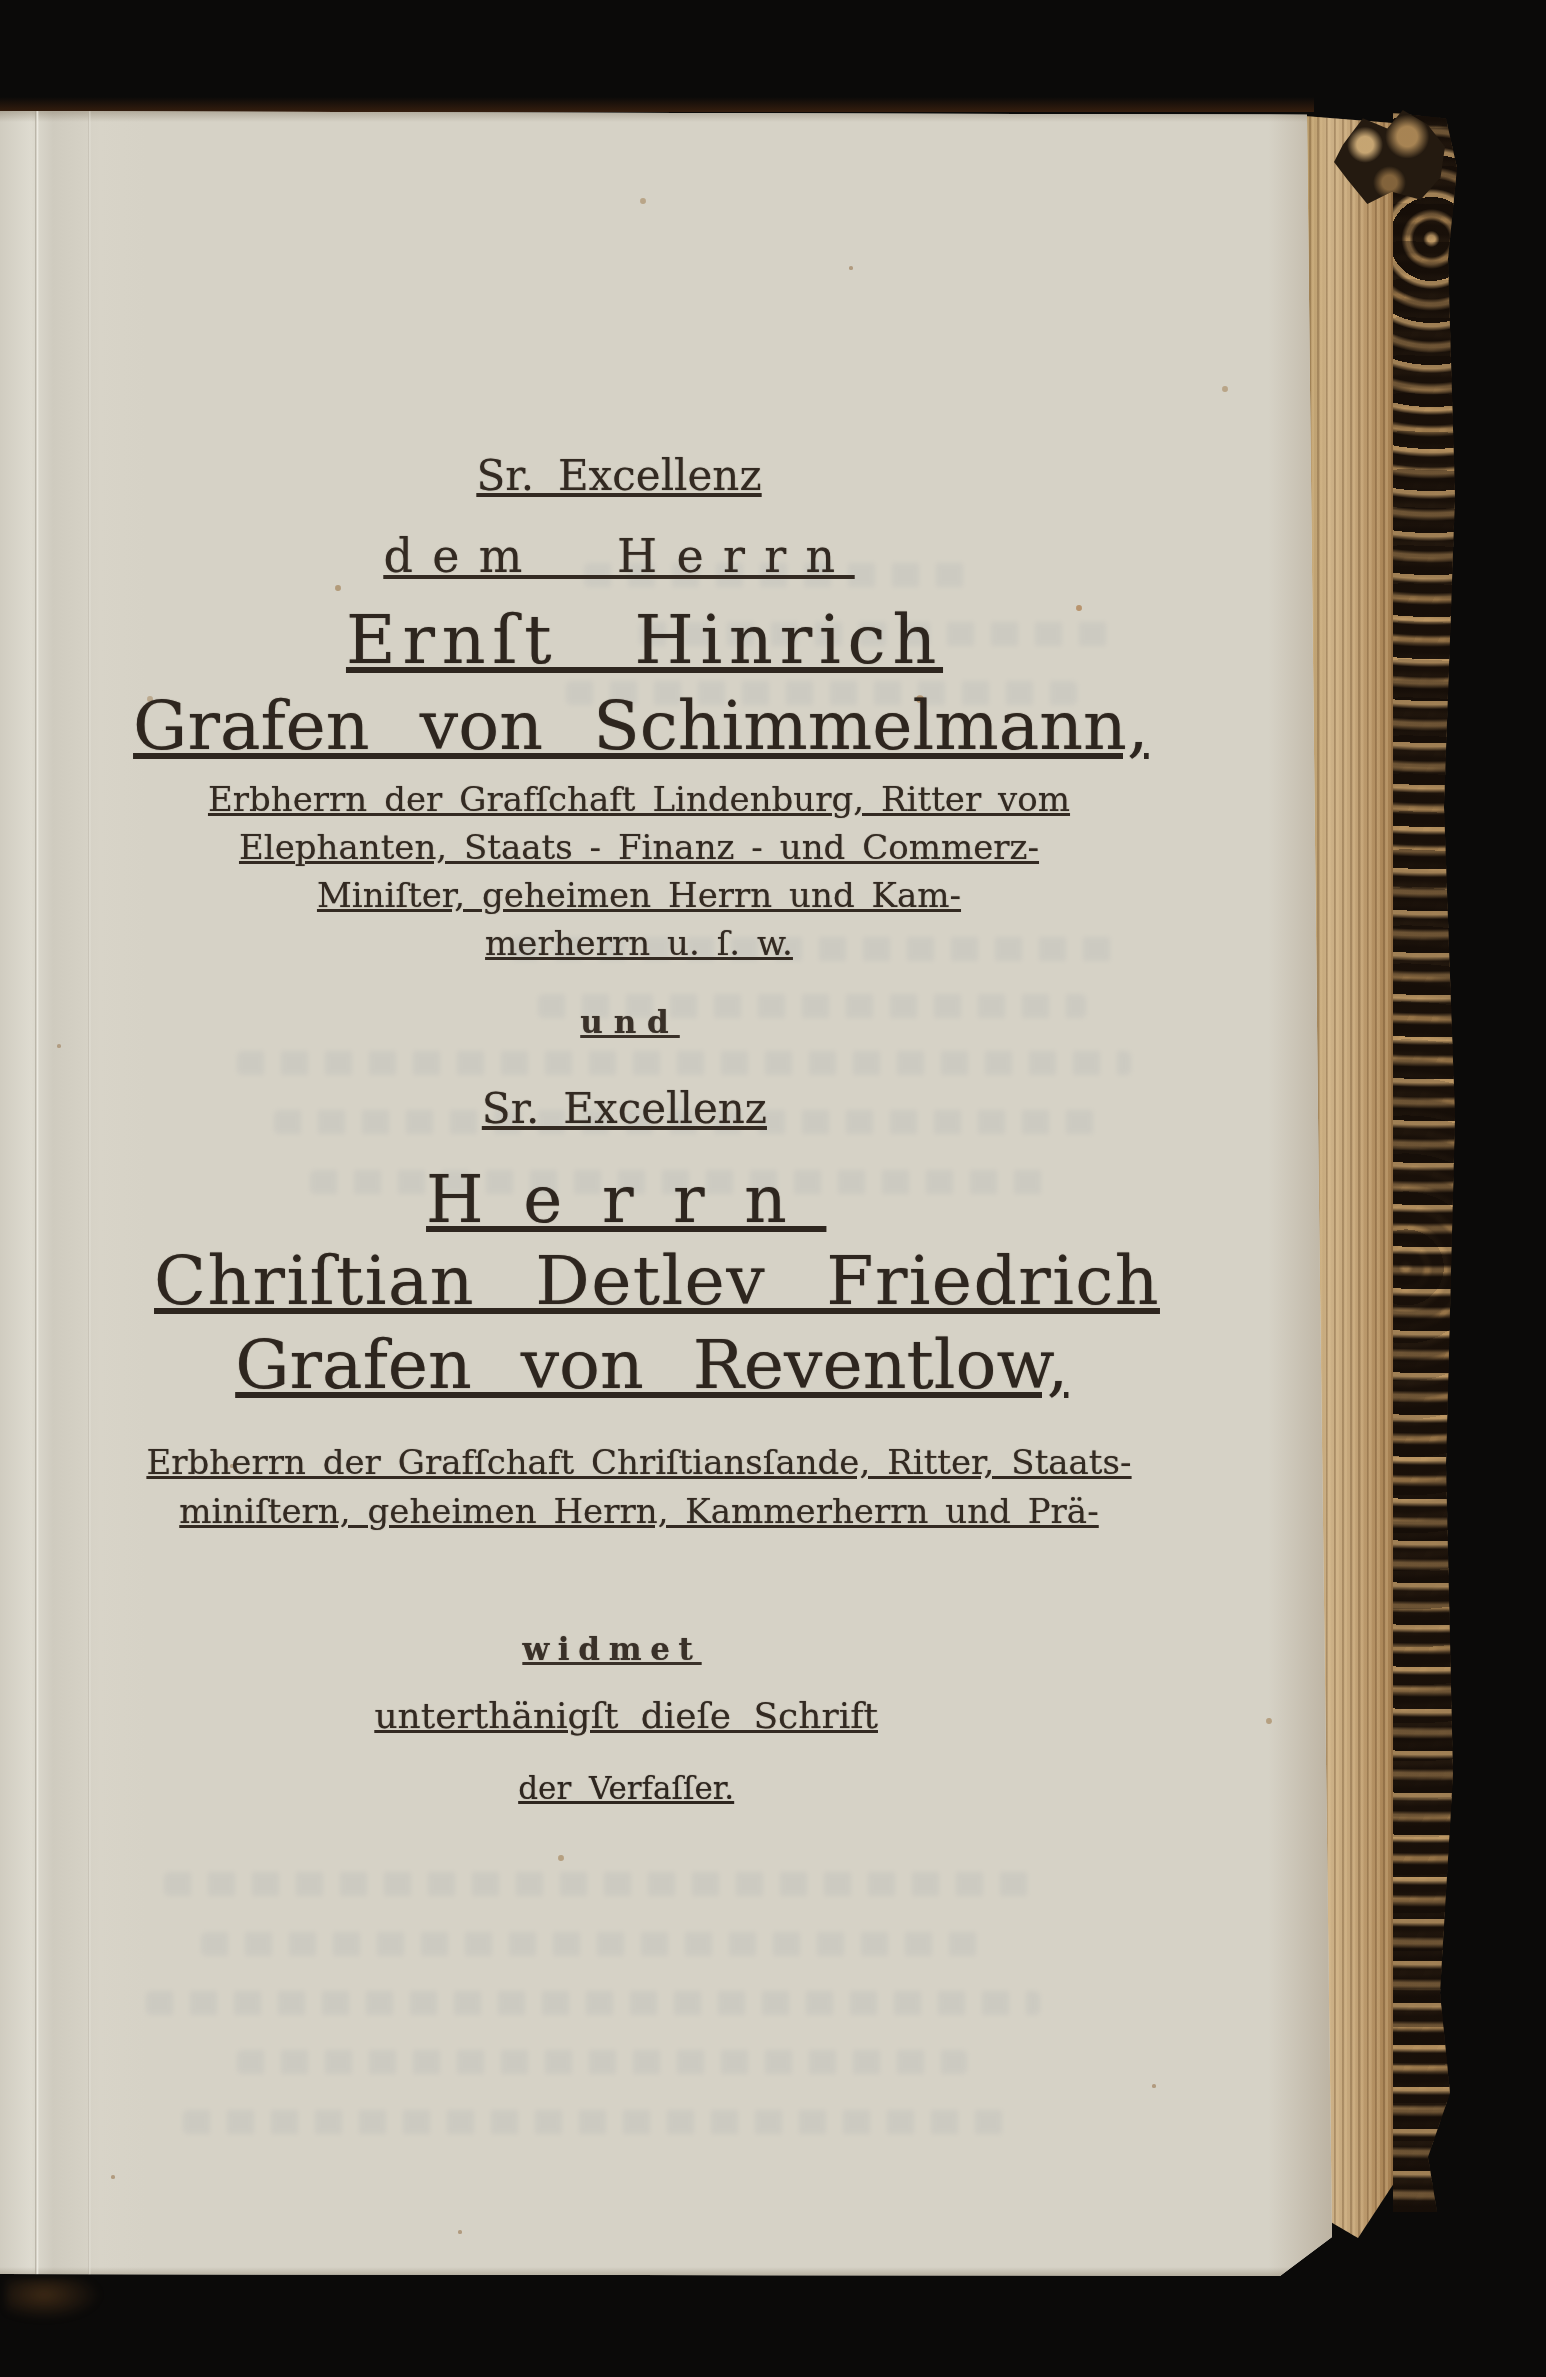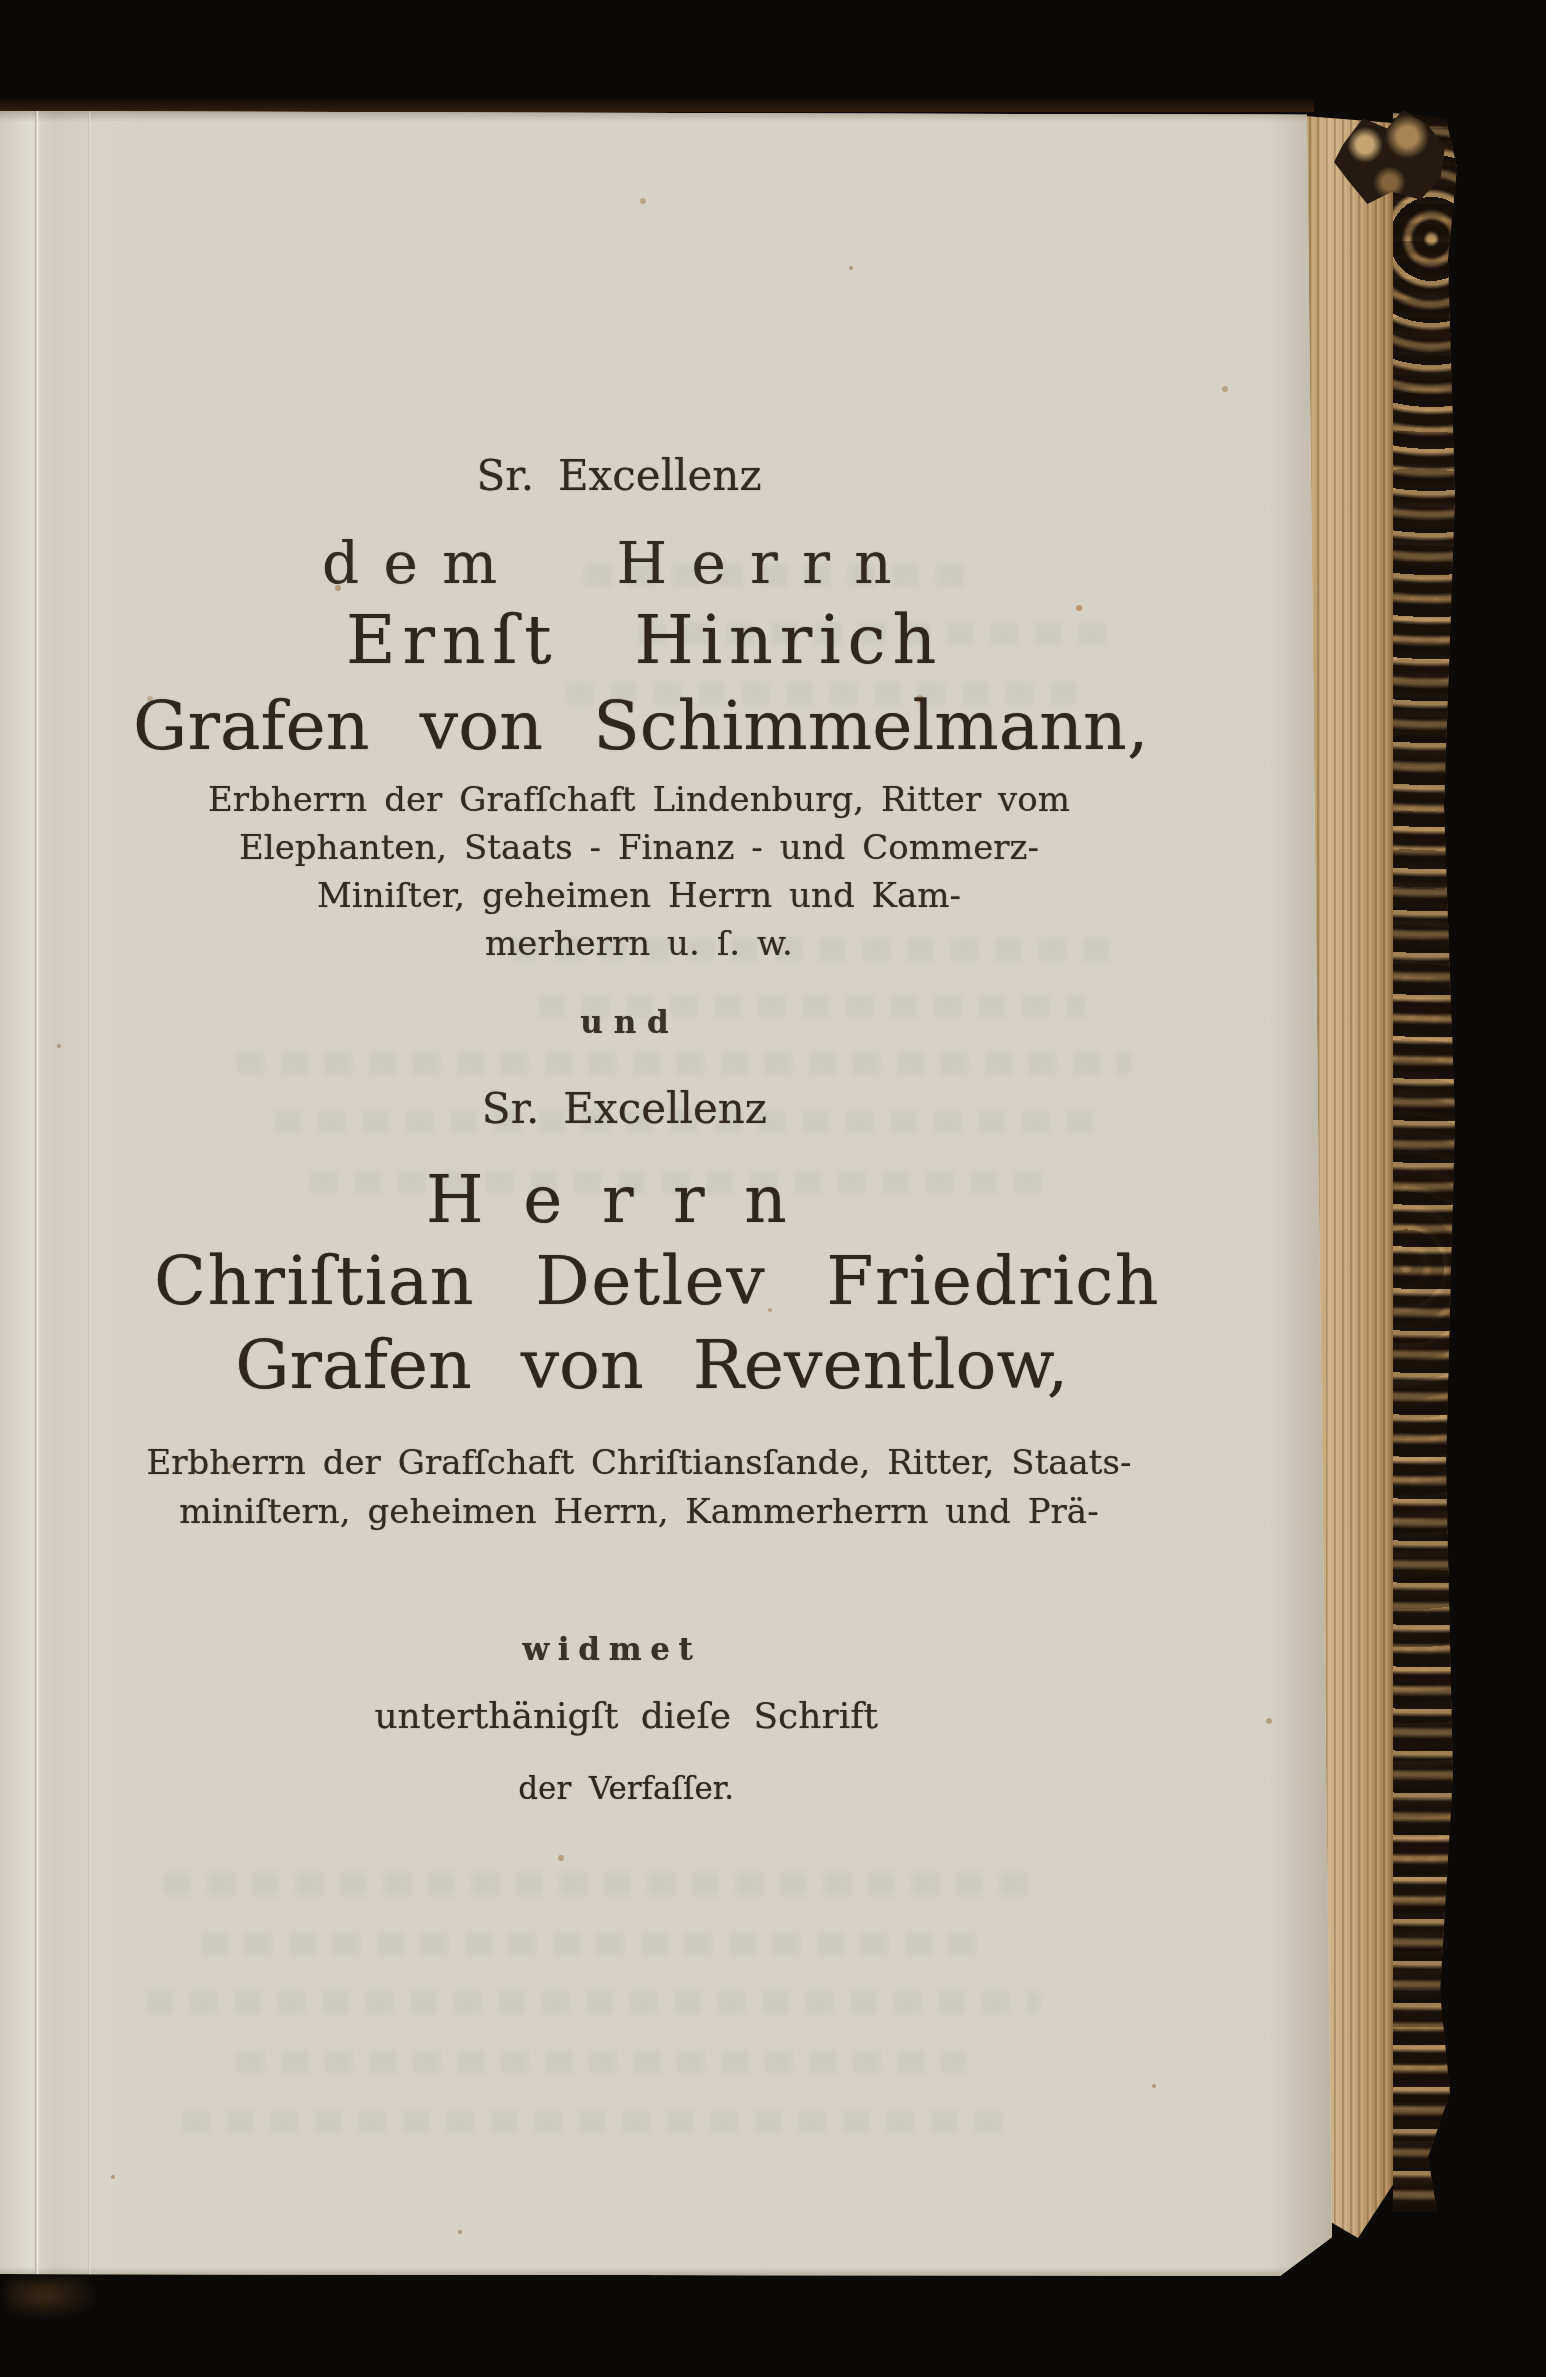--- a/index.html
+++ b/index.html
@@ -112,23 +112,24 @@
 
   
   .text-col{
     position:absolute;left:108px;top:0;width:1062px;height:100%;z-index:5;
     color:#332a22;
   }
   .line{
     position:absolute;left:0;width:100%;
     text-align:center;white-space:nowrap;
     text-shadow:0 0 1.1px rgba(45,34,24,.55);
+    text-decoration:underline;
   }
   .honorific-1   {top:340px;  font-size:42px; word-spacing:.25em; transform:translateX(-20px);}
-  .salutation-1  {top:418px;  font-size:58px; letter-spacing:.42em; word-spacing:.9em; transform:translateX(-20px);}
+  .salutation-1  {top:418px;  font-size:46px; letter-spacing:.42em; word-spacing:.9em; transform:translateX(-20px);}
   .name-1a       {top:489px;  font-size:68px; letter-spacing:.10em; word-spacing:.7em; transform:translateX(5.5px); color:#2e261f;}
   .name-1b       {top:575px;  font-size:68px; word-spacing:.42em; transform:translateX(1.8px); color:#2e261f;}
   .titles-1      {top:664px;  font-size:34px; line-height:48px; word-spacing:.18em;}
   .conjunction   {top:893px;  font-size:31px; letter-spacing:.35em; transform:translateX(-9px); font-weight:bold; color:#3a3129;}
   .honorific-2   {top:973px; font-size:42px; word-spacing:.25em; transform:translateX(-14.6px);}
   .salutation-2  {top:1050px; font-size:66px; letter-spacing:.60em; transform:translateX(-12.8px); color:#2e261f;}
   .name-2a       {top:1130px; font-size:68px; letter-spacing:.02em; word-spacing:.55em; transform:translateX(18px); color:#2e261f;}
   .name-2b       {top:1214px; font-size:68px; word-spacing:.40em; transform:translateX(12.8px); color:#2e261f;}
   .titles-2      {top:1307px; font-size:34px; line-height:49px; word-spacing:.18em;margin-top:20px;}
   .widmet        {top:1520px; font-size:31px; letter-spacing:.28em; transform:translateX(-27px); font-weight:bold; color:#3a3129;}

